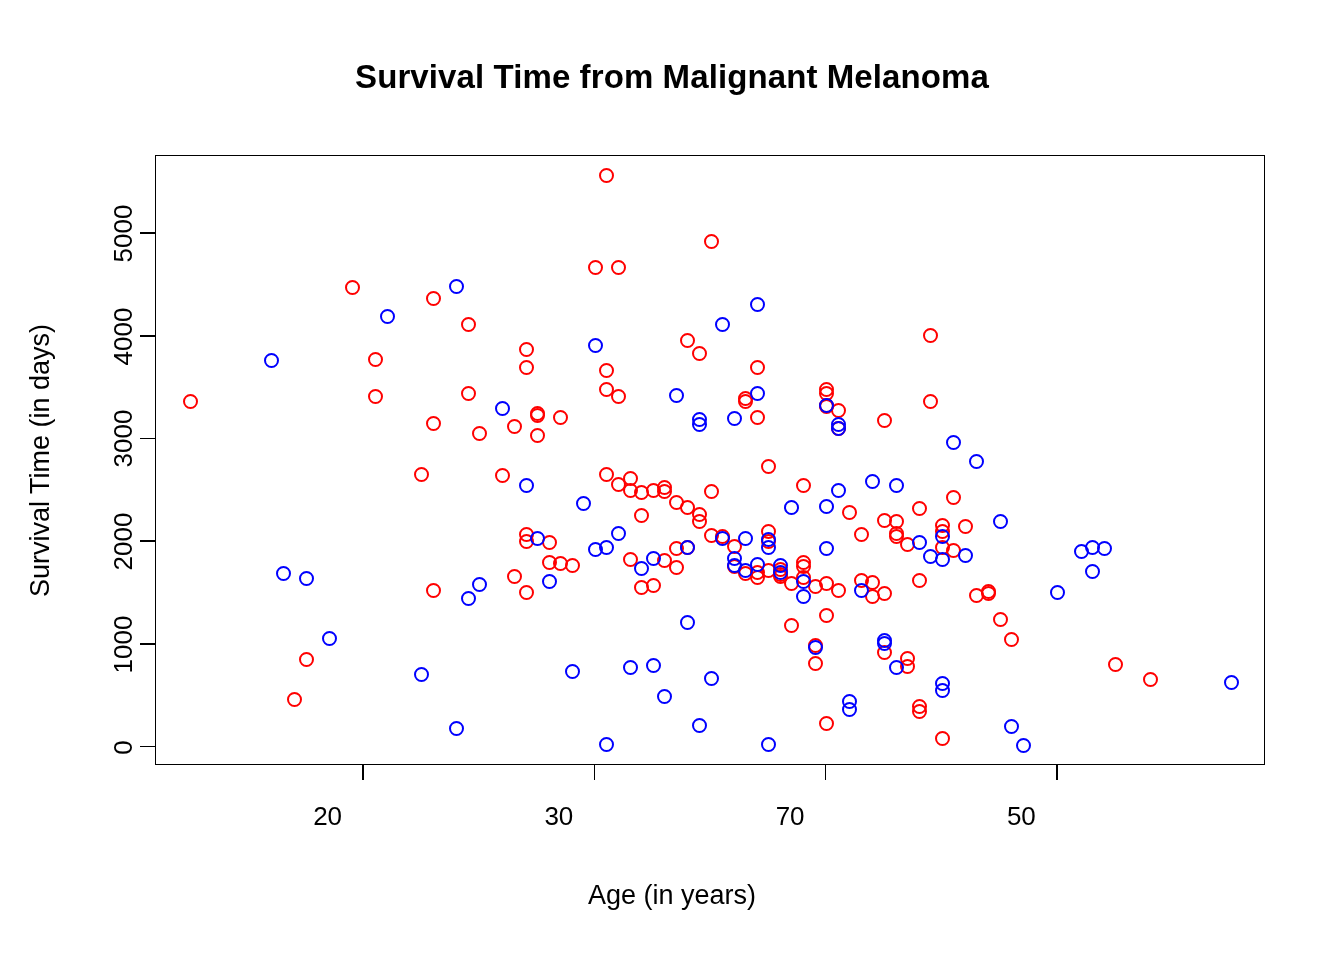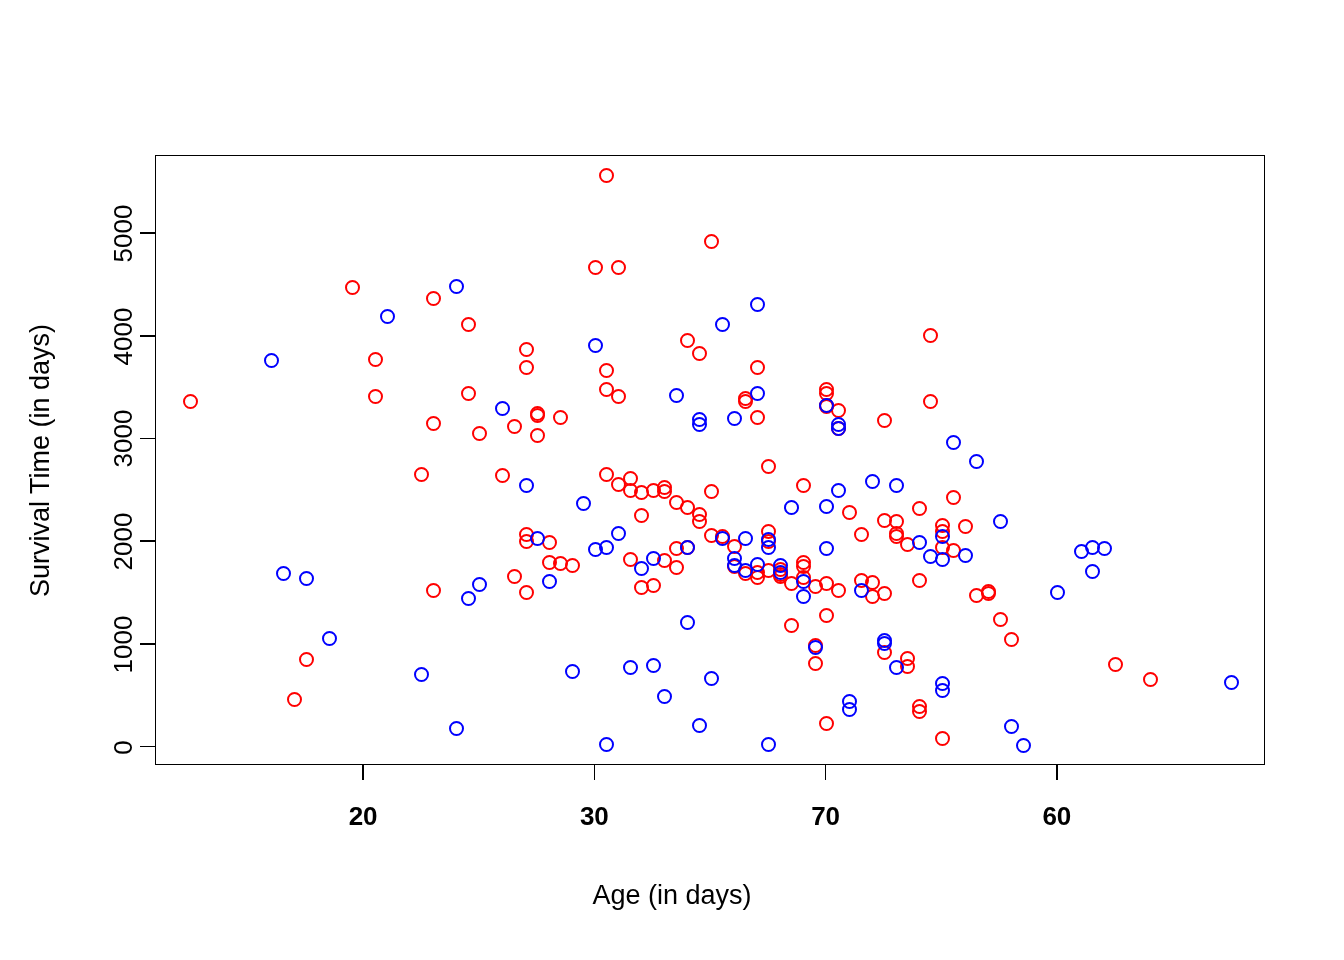--- a/index.html
+++ b/index.html
@@ -81,23 +81,22 @@
     position: absolute;
     font-size: 26px;
     text-align: center;
     white-space: nowrap;
     transform-origin: 50% 50%;
     transform: rotate(-90deg);
   }
   .xlab {
     position: absolute;
     font-size: 26px;
-    text-align: center;
+    text-align: left;
     white-space: nowrap;
-    font-weight: bold;
   }
   #y-axis-title {
     position: absolute;
     font-size: 27px;
     white-space: nowrap;
     transform-origin: 50% 50%;
     transform: rotate(-90deg);
     left: 0;
     top: 0;
   }
@@ -109,20 +108,21 @@
     text-align: center;
     font-size: 27px;
     white-space: nowrap;
   }
 </style>
 </head>
 <body>
 
 <div id="figure">
 
+  <div id="chart-title">Survival Time from Malignant Melanoma</div>
 
   <div id="y-axis-title" style="left: -96.5px; top: 444.5px;">Survival Time (in days)</div>
 
   <div id="y-axis-ticks">
       <div class="tick-y" style="left: 140px; top: 745.715px;"></div>
       <div class="ylab" style="width: 90px; left: 78px; top: 731.515px;">0</div>
       <div class="tick-y" style="left: 140px; top: 643.022px;"></div>
       <div class="ylab" style="width: 90px; left: 78px; top: 628.822px;">1000</div>
       <div class="tick-y" style="left: 140px; top: 540.328px;"></div>
       <div class="ylab" style="width: 90px; left: 78px; top: 526.128px;">2000</div>
@@ -134,21 +134,21 @@
       <div class="ylab" style="width: 90px; left: 78px; top: 218.047px;">5000</div>
     </div>
   <div id="x-axis-ticks">
       <div class="tick-x" style="left: 362.325px; top: 765px;"></div>
       <div class="xlab" style="width: 100px; left: 313.125px; top: 801px;">20</div>
       <div class="tick-x" style="left: 593.575px; top: 765px;"></div>
       <div class="xlab" style="width: 100px; left: 544.375px; top: 801px;">30</div>
       <div class="tick-x" style="left: 824.825px; top: 765px;"></div>
       <div class="xlab" style="width: 100px; left: 775.625px; top: 801px;">70</div>
       <div class="tick-x" style="left: 1056.08px; top: 765px;"></div>
-      <div class="xlab" style="width: 100px; left: 1006.88px; top: 801px;">60</div>
+      <div class="xlab" style="width: 100px; left: 1006.88px; top: 801px;">50</div>
     </div>
 
   <div id="plot-frame">
     <div id="points-layer">
         <div class="pt" style="left: 34.69px; top: 245.44px; border-color: rgb(255, 0, 0);"></div>
         <div class="pt" style="left: 138.75px; top: 543.25px; border-color: rgb(255, 0, 0);"></div>
         <div class="pt" style="left: 150.31px; top: 503.2px; border-color: rgb(255, 0, 0);"></div>
         <div class="pt" style="left: 196.56px; top: 131.45px; border-color: rgb(255, 0, 0);"></div>
         <div class="pt" style="left: 219.69px; top: 203.33px; border-color: rgb(255, 0, 0);"></div>
         <div class="pt" style="left: 219.69px; top: 240.3px; border-color: rgb(255, 0, 0);"></div>
@@ -357,15 +357,15 @@
         <div class="pt" style="left: 867.19px; top: 589.46px; border-color: rgb(0, 0, 255);"></div>
         <div class="pt" style="left: 901.88px; top: 436.45px; border-color: rgb(0, 0, 255);"></div>
         <div class="pt" style="left: 925px; top: 395.37px; border-color: rgb(0, 0, 255);"></div>
         <div class="pt" style="left: 936.56px; top: 415.91px; border-color: rgb(0, 0, 255);"></div>
         <div class="pt" style="left: 936.56px; top: 391.26px; border-color: rgb(0, 0, 255);"></div>
         <div class="pt" style="left: 948.13px; top: 392.29px; border-color: rgb(0, 0, 255);"></div>
         <div class="pt" style="left: 1075.31px; top: 526.82px; border-color: rgb(0, 0, 255);"></div>
       </div>
   </div>
 
-  <div id="x-axis-title">Age (in days)</div>
+  <div id="x-axis-title">Age (in years)</div>
 
 </div>
 
 </body></html>

